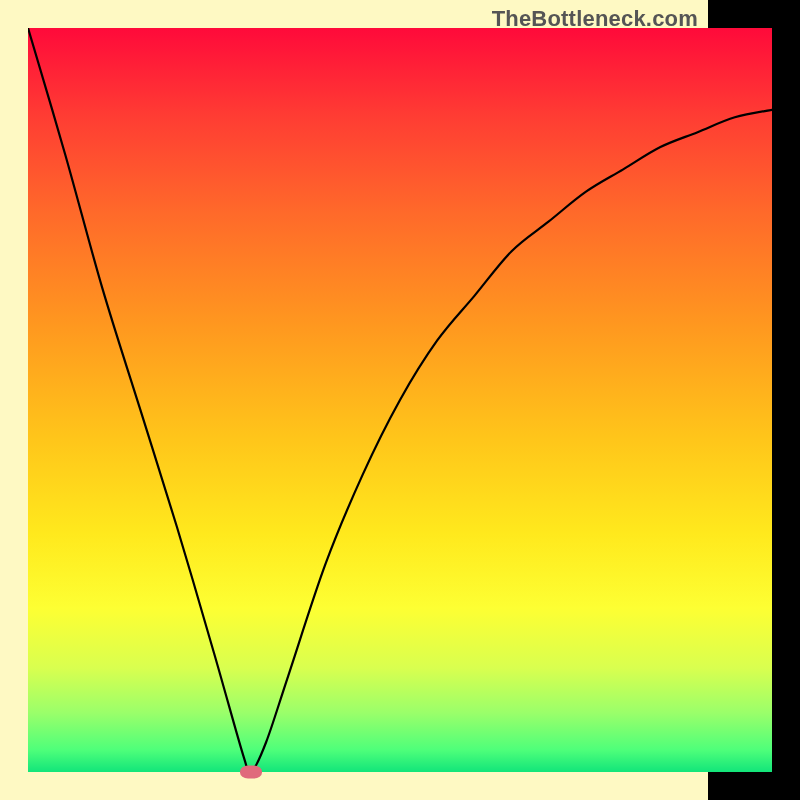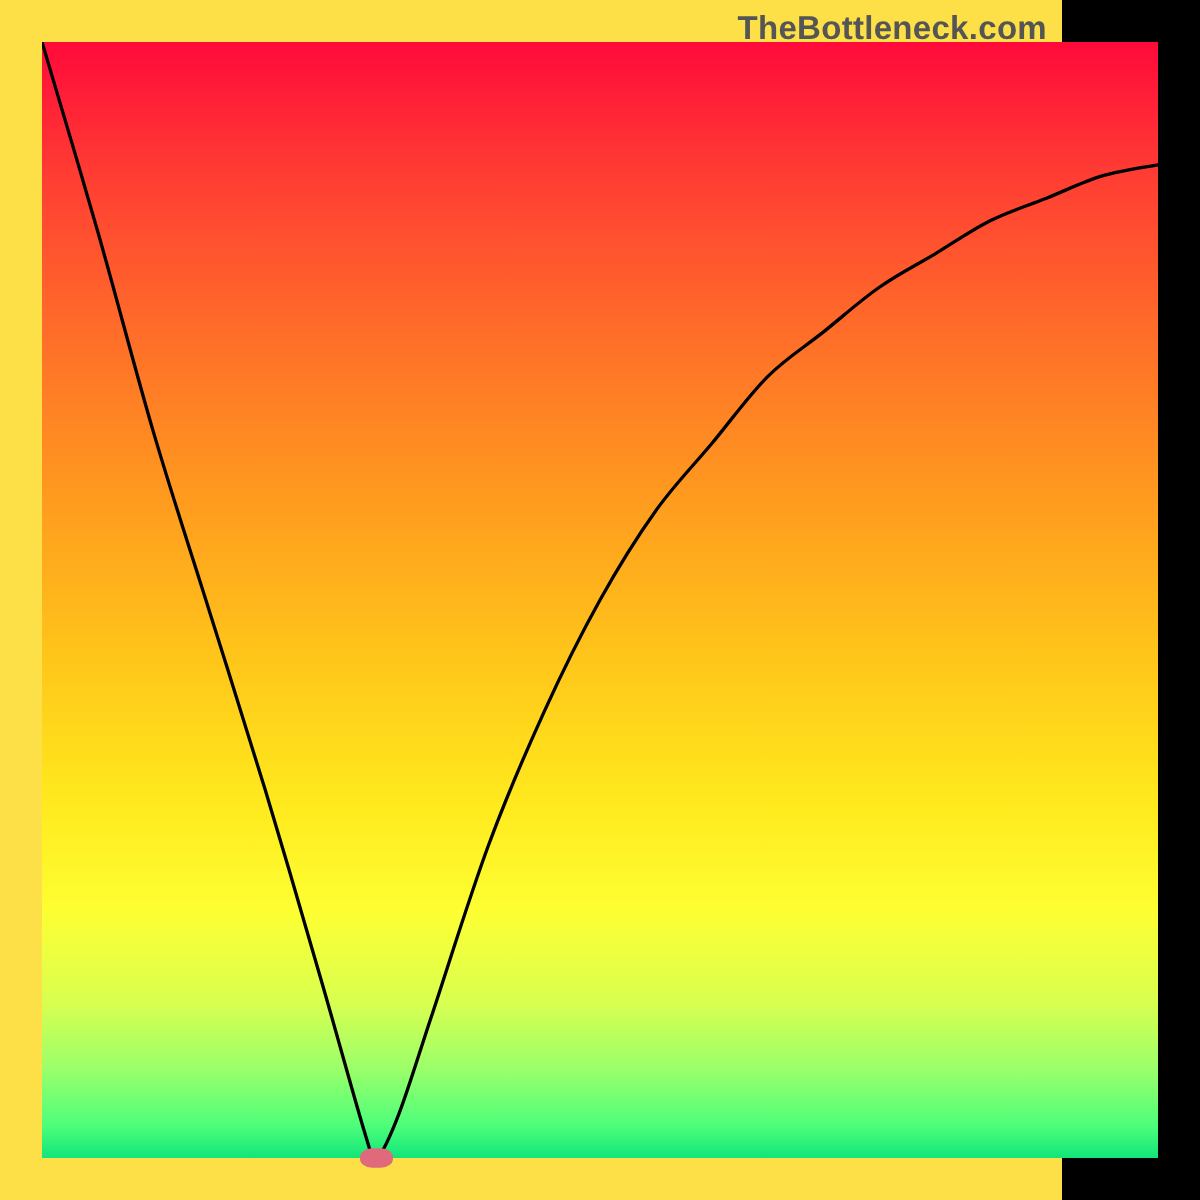--- a/index.html
+++ b/index.html
@@ -1,20 +1,20 @@
 <!DOCTYPE html>
 <html><head>
 <meta charset="utf-8">
 <style>
   * { margin: 0; padding: 0; box-sizing: border-box; }
   html, body { width: 800px; height: 800px; overflow: hidden; background: #000; }
   .frame {
     width: 708px;
     height: 800px;
-    background: #fde047;
+    background: #fef9c3;
     position: relative;
   }
   .plot-area {
     position: absolute;
     left: 28px;
     top: 28px;
     width: 744px;
     height: 744px;
     background: linear-gradient(to bottom,
       #ff0a3a 0%,

